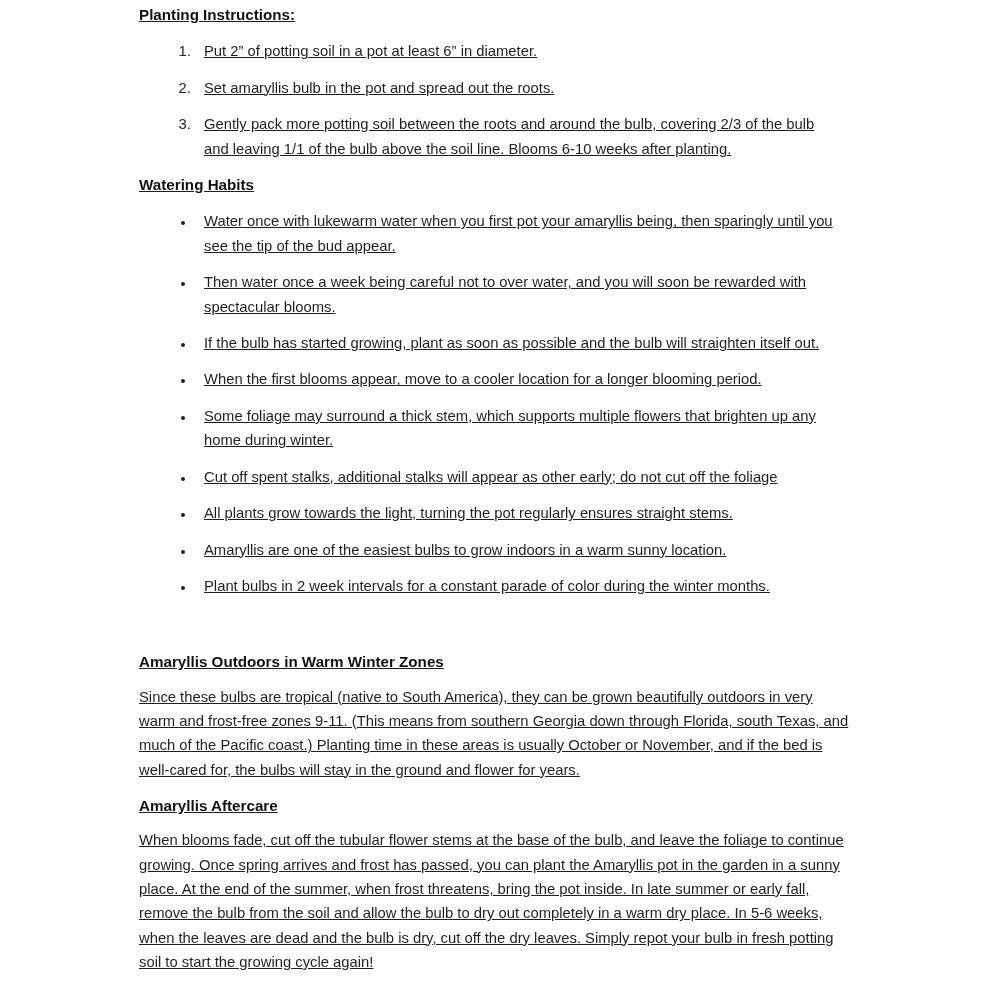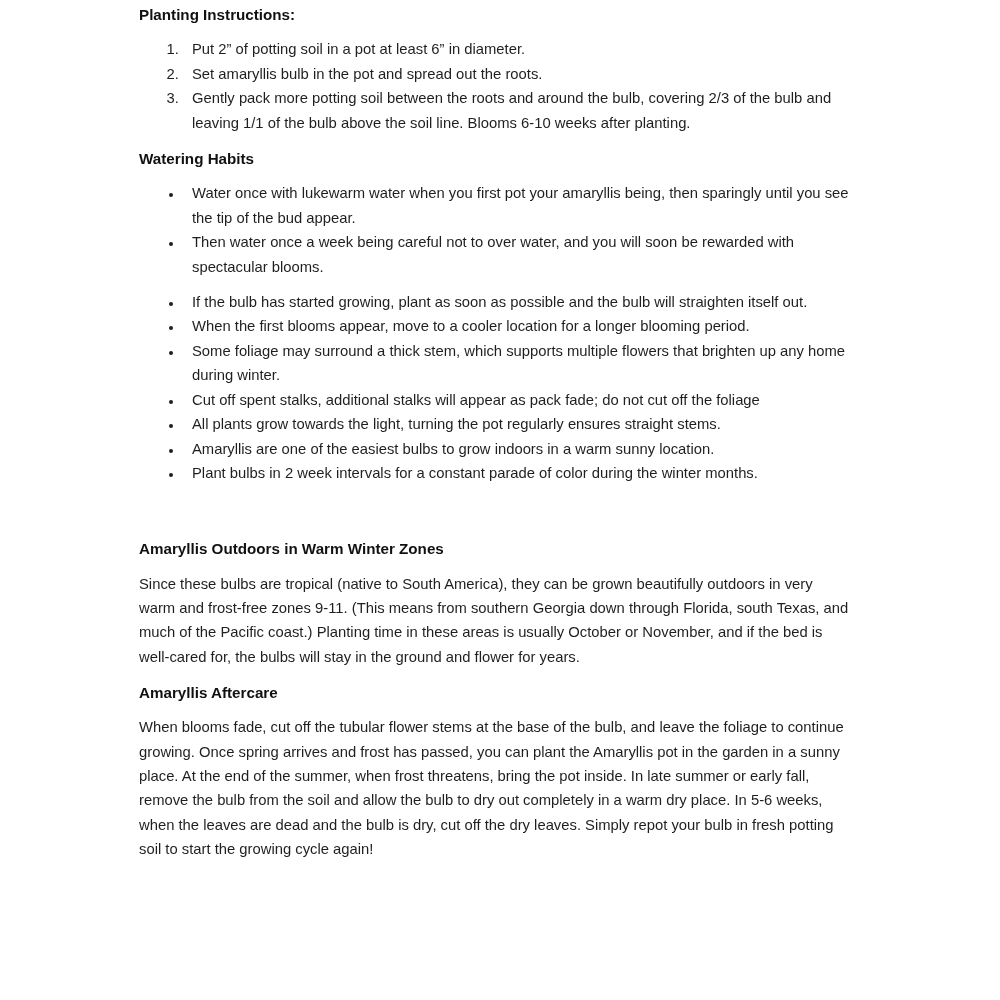--- a/index.html
+++ b/index.html
@@ -9,20 +9,21 @@
     font-family: "Liberation Sans", "DejaVu Sans", sans-serif;
     color: #1f1f1f;
   }
   .page {
     width: 1000px;
     height: 1000px;
     background: #ffffff;
     box-sizing: border-box;
     padding: 3px 150px 0 139px;
     overflow: hidden;
+    text-decoration: underline;
   }
   .doc {
     width: 712px;
     font-size: 14.8px;
     line-height: 24.4px;
   }
   h2.sec-heading {
     font-size: 15.2px;
     line-height: 24.4px;
     font-weight: bold;
@@ -37,21 +38,21 @@
     padding-left: 44px;
   }
   ul.bullet-list {
     margin: 0;
     padding-left: 44px;
     list-style-type: disc;
   }
   ol.num-list > li,
   ul.bullet-list > li {
     padding-left: 9px;
-    margin: 0;
+    margin: 12px;
   }
   ul.bullet-list > li::marker {
     font-size: 12px;
   }
   p.body-para {
     margin: 10px 0 0 0;
     line-height: 24.3px;
   }
   .gap-before {
     margin-top: 52px;
@@ -81,21 +82,21 @@
         <li>Water once with lukewarm water when you first pot your amaryllis being, then sparingly until you see the tip of the bud appear.</li>
         <li>Then water once a week being careful not to over water, and you will soon be rewarded with spectacular blooms.</li>
       </ul>
     </section>
 
     <section>
       <ul class="bullet-list">
         <li>If the bulb has started growing, plant as soon as possible and the bulb will straighten itself out.</li>
         <li>When the first blooms appear, move to a cooler location for a longer blooming period.</li>
         <li>Some foliage may surround a thick stem, which supports multiple flowers that brighten up any home during winter.</li>
-        <li>Cut off spent stalks, additional stalks will appear as pack fade; do not cut off the foliage</li>
+        <li>Cut off spent stalks, additional stalks will appear as other early; do not cut off the foliage</li>
         <li>All plants grow towards the light, turning the pot regularly ensures straight stems.</li>
         <li>Amaryllis are one of the easiest bulbs to grow indoors in a warm sunny location.</li>
         <li>Plant bulbs in 2 week intervals for a constant parade of color during the winter months.</li>
       </ul>
     </section>
 
     <section class="gap-before">
       <h2 class="sec-heading">Amaryllis Outdoors in Warm Winter Zones</h2>
       <p class="body-para">Since these bulbs are tropical (native to South America), they can be grown beautifully outdoors in very warm and frost-free zones 9-11. (This means from southern Georgia down through Florida, south Texas, and much of the Pacific coast.) Planting time in these areas is usually October or November, and if the bed is well-cared for, the bulbs will stay in the ground and flower for years.</p>
     </section>

